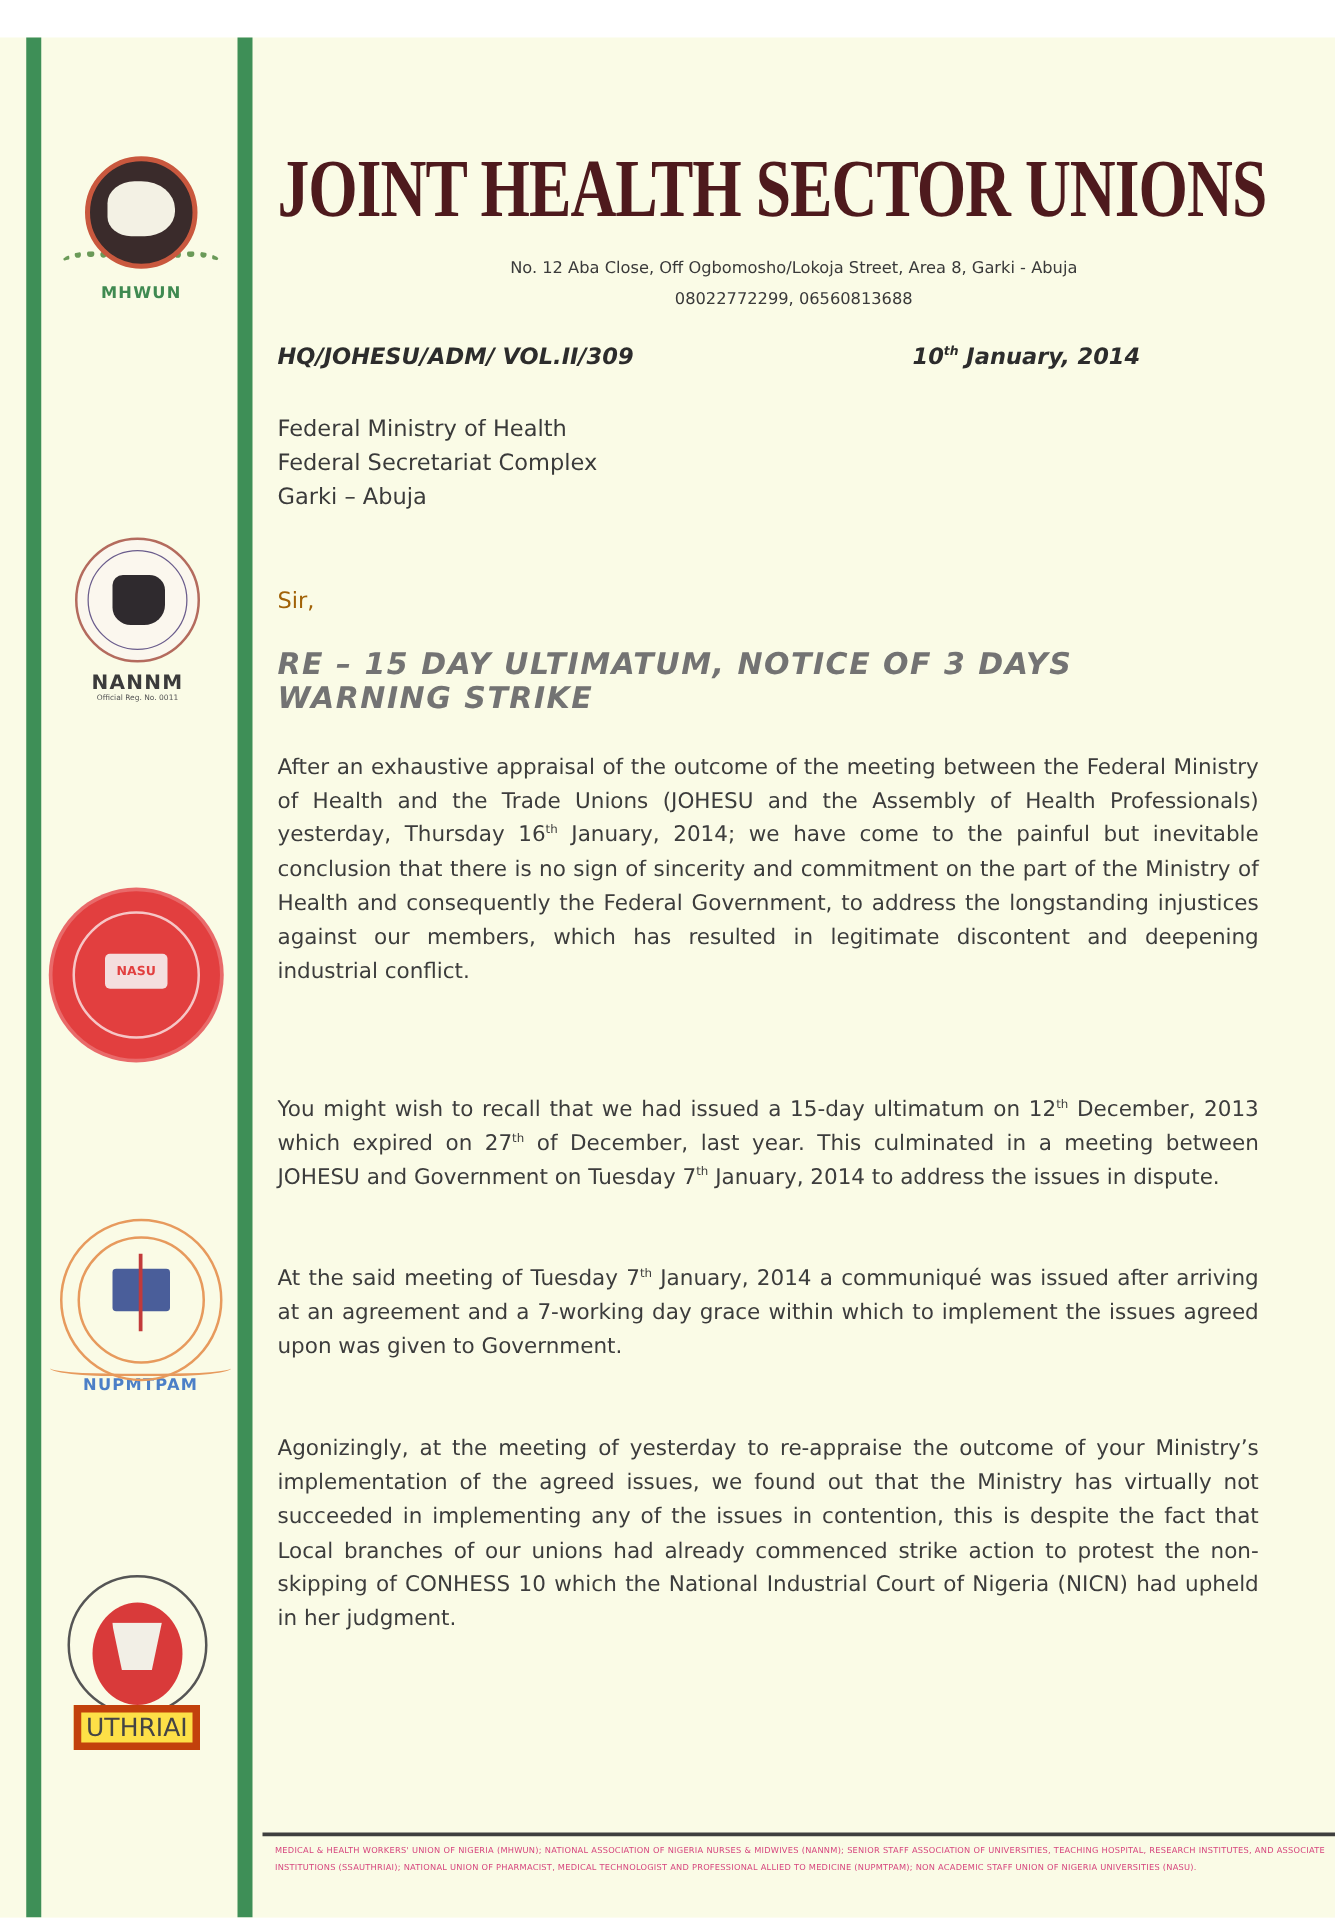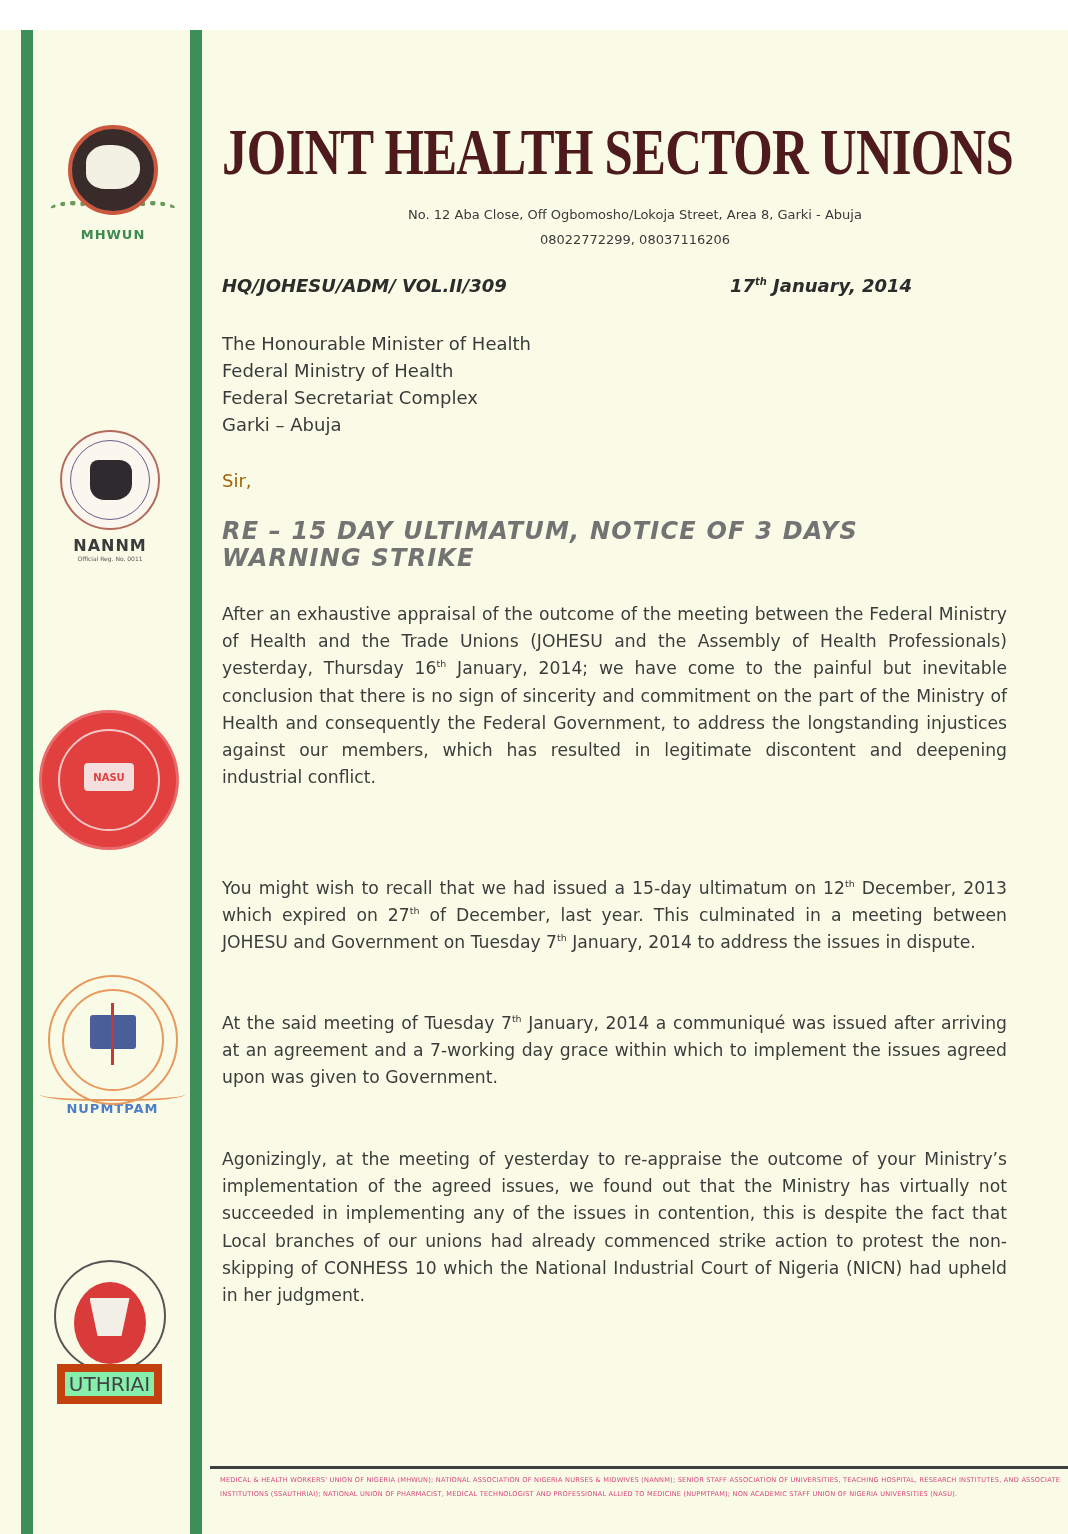--- a/index.html
+++ b/index.html
@@ -48,21 +48,21 @@
   .nupmtpam .seal .book { position: absolute; left: 40px; top: 38px; width: 46px; height: 34px; background: #4a5e9a; border-radius: 3px; }
   .nupmtpam .seal .rod { position: absolute; left: 61px; top: 26px; width: 3px; height: 62px; background: #c23a3a; }
   .nupmtpam .ribbon { width: 145px; height: 14px; border-bottom: 2px solid #e79a5d; border-radius: 0 0 40% 40%; margin-top: -20px; }
   .nupmtpam .logo-name { color: #4c7fc7; font-size: 13px; }
 
   
   .uthriai { left: 52px; top: 1230px; width: 115px; }
   .uthriai .seal { width: 112px; height: 112px; border-radius: 50%; border: 2px solid #555; box-sizing: border-box; position: relative; background: #fafbe6; }
   .uthriai .seal::after { content: ""; position: absolute; left: 18px; top: 20px; width: 72px; height: 82px; border-radius: 50%; background: #d93a3a; }
   .uthriai .seal .shield { position: absolute; left: 34px; top: 36px; width: 40px; height: 38px; background: #f2efe6; z-index: 1; clip-path: polygon(0 0, 100% 0, 80% 100%, 20% 100%); }
-  .uthriai .logo-name { border: 8px solid #c2410c; color: #444; font-weight: normal; font-size: 20px; padding: 0 4px; margin-top: -8px; background: #86efac; position: relative; z-index: 2; letter-spacing: 0; }
+  .uthriai .logo-name { border: 6px solid #c2410c; color: #444; font-weight: normal; font-size: 20px; padding: 0 4px; margin-top: -8px; background: #fde047; position: relative; z-index: 2; letter-spacing: 0; }
 
   
   .title {
     position: absolute; left: 222px; top: 84px; width: 830px;
     font-family: "Liberation Serif", serif; font-weight: bold;
     font-size: 66px; color: #4e1a1d; letter-spacing: -1px;
     transform: scaleX(0.77); transform-origin: left top; white-space: nowrap;
   }
   .addr { position: absolute; left: 222px; width: 826px; text-align: center; font-size: 13px; color: #3a3a3a; }
   .addr1 { top: 177px; }
@@ -125,27 +125,26 @@
 
   <div class="logo uthriai">
     <div class="seal">
       <div class="shield"></div>
     </div>
     <div class="logo-name">UTHRIAI</div>
   </div>
 
   <div class="title">JOINT HEALTH SECTOR UNIONS</div>
   <div class="addr addr1">No. 12 Aba Close, Off Ogbomosho/Lokoja Street, Area 8, Garki - Abuja</div>
-  <div class="addr addr2">08022772299, 08037116206</div>
+  <div class="addr addr2">08022772299, 06560813688</div>
 
   <div class="ref">HQ/JOHESU/ADM/ VOL.II/309</div>
-  <div class="date"><span>17</span><sup>th</sup><span> January, 2014</span></div>
+  <div class="date"><span>10</span><sup>th</sup><span> January, 2014</span></div>
 
   <div class="addressee">
-    <div>The Honourable Minister of Health</div>
     <div>Federal Ministry of Health</div>
     <div>Federal Secretariat Complex</div>
     <div>Garki – Abuja</div>
   </div>
 
   <div class="salutation">Sir,</div>
   <div class="subject">RE – 15 DAY ULTIMATUM, NOTICE OF 3 DAYS WARNING STRIKE</div>
 
   <div class="para p1"><span>After an exhaustive appraisal of the outcome of the meeting between the Federal Ministry of Health and the Trade Unions (JOHESU and the Assembly of Health Professionals) yesterday, Thursday 16</span><sup>th</sup><span> January, 2014; we have come to the painful but inevitable conclusion that there is no sign of sincerity and commitment on the part of the Ministry of Health and consequently the Federal Government, to address the longstanding injustices against our members, which has resulted in legitimate discontent and deepening industrial conflict.</span></div>
 

